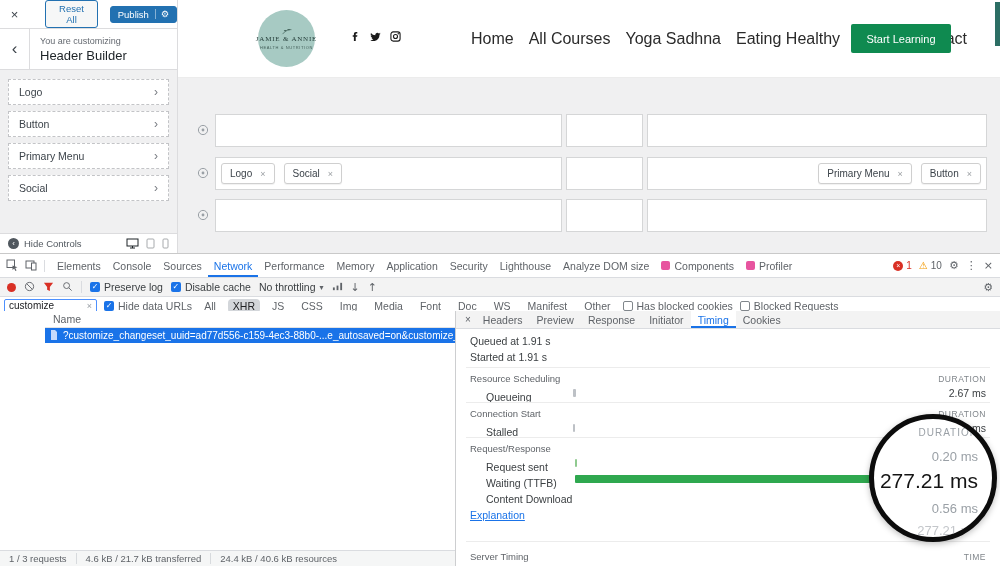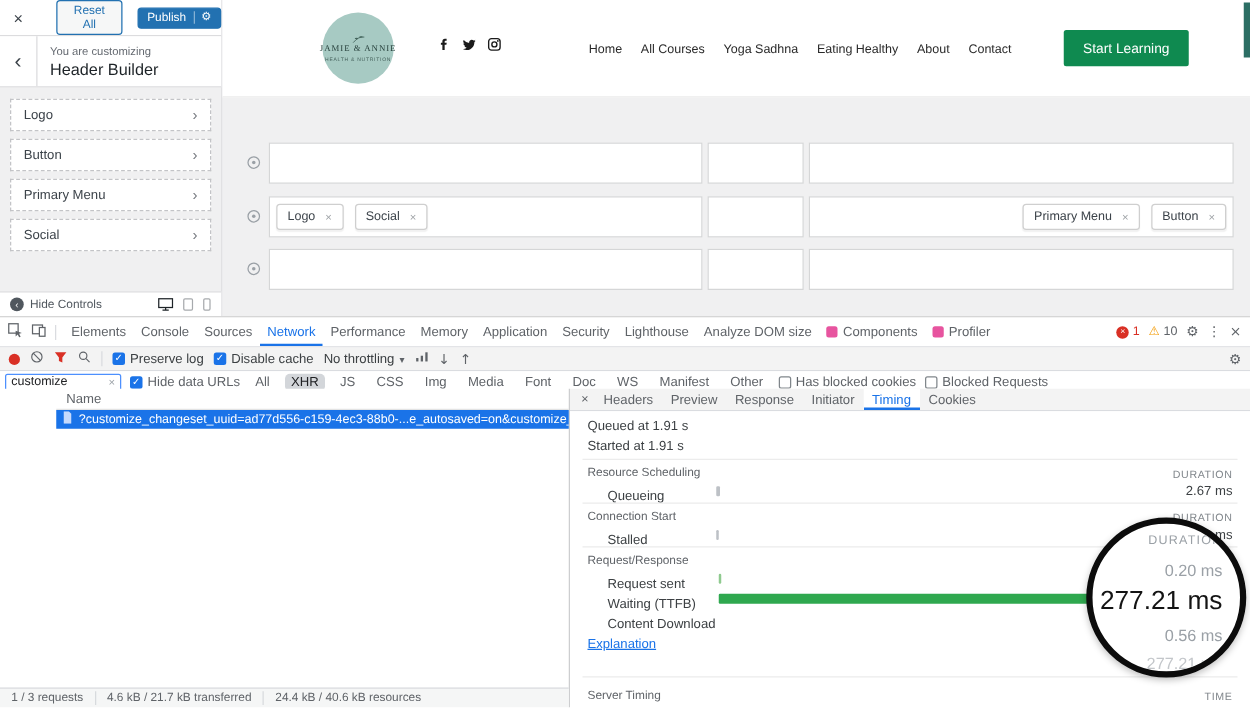--- a/index.html
+++ b/index.html
@@ -31,21 +31,21 @@
   .dev-ic { color:#a7aaad; display:flex; }
   .dev-ic.active { color:#1d2327; }
 
   
   #preview { position:absolute; left:178px; top:0; width:822px; height:253px; background:#f0f0f1; }
   .site-header { position:relative; height:78px; background:#fff; border-bottom:1px solid #ececec; }
   .logo-circle { position:absolute; left:80px; top:10px; width:57px; height:57px; border-radius:50%; background:#a7cac3; display:flex; flex-direction:column; align-items:center; justify-content:center; text-align:center; }
   .logo-l1 { font-family:"Liberation Serif", serif; font-size:7px; letter-spacing:.8px; color:#27403c; white-space:nowrap; }
   .logo-l2 { font-size:4px; letter-spacing:.6px; color:#44605b; margin-top:2px; white-space:nowrap; }
   .social { position:absolute; left:172px; top:28px; display:flex; gap:9px; align-items:center; }
-  .site-nav { position:absolute; left:293px; top:0; height:78px; display:flex; align-items:center; gap:15px; font-size:10px; color:#2a2a2a; white-space:nowrap; }
+  .site-nav { position:absolute; left:293px; top:0; height:78px; display:flex; align-items:center; gap:15px; font-size:16px; color:#2a2a2a; white-space:nowrap; }
   .cta { position:absolute; left:673px; top:24px; width:100px; height:29px; background:#0f8a50; color:#fff; font-size:11px; display:flex; align-items:center; justify-content:center; border-radius:2px; }
   .edge-strip { position:absolute; right:0; top:2px; width:5px; height:44px; background:#2c6e64; }
   .builder { position:absolute; left:0; top:78px; width:100%; height:175px; }
   .b-row { position:absolute; left:0; width:100%; height:33px; }
   .b-r1 { top:36px; } .b-r2 { top:79px; } .b-r3 { top:121px; }
   .row-target { position:absolute; left:19px; top:10px; display:flex; }
   .b-cell { position:absolute; top:0; height:33px; background:#fff; border:1px solid #d5d6d7; display:flex; align-items:center; padding:0 5px; gap:9px; }
   .c-left { left:37px; width:347px; } .c-mid { left:388px; width:77px; } .c-right { left:469px; width:340px; justify-content:flex-end; }
   .chip { display:inline-flex; align-items:center; gap:8px; height:21px; background:#fff; border:1px solid #cfcfcf; border-radius:3px; padding:0 8px; font-size:10px; color:#3c434a; box-shadow:0 1px 1px rgba(0,0,0,.06); }
   .chip-x { color:#9ca0a4; font-size:9px; }

